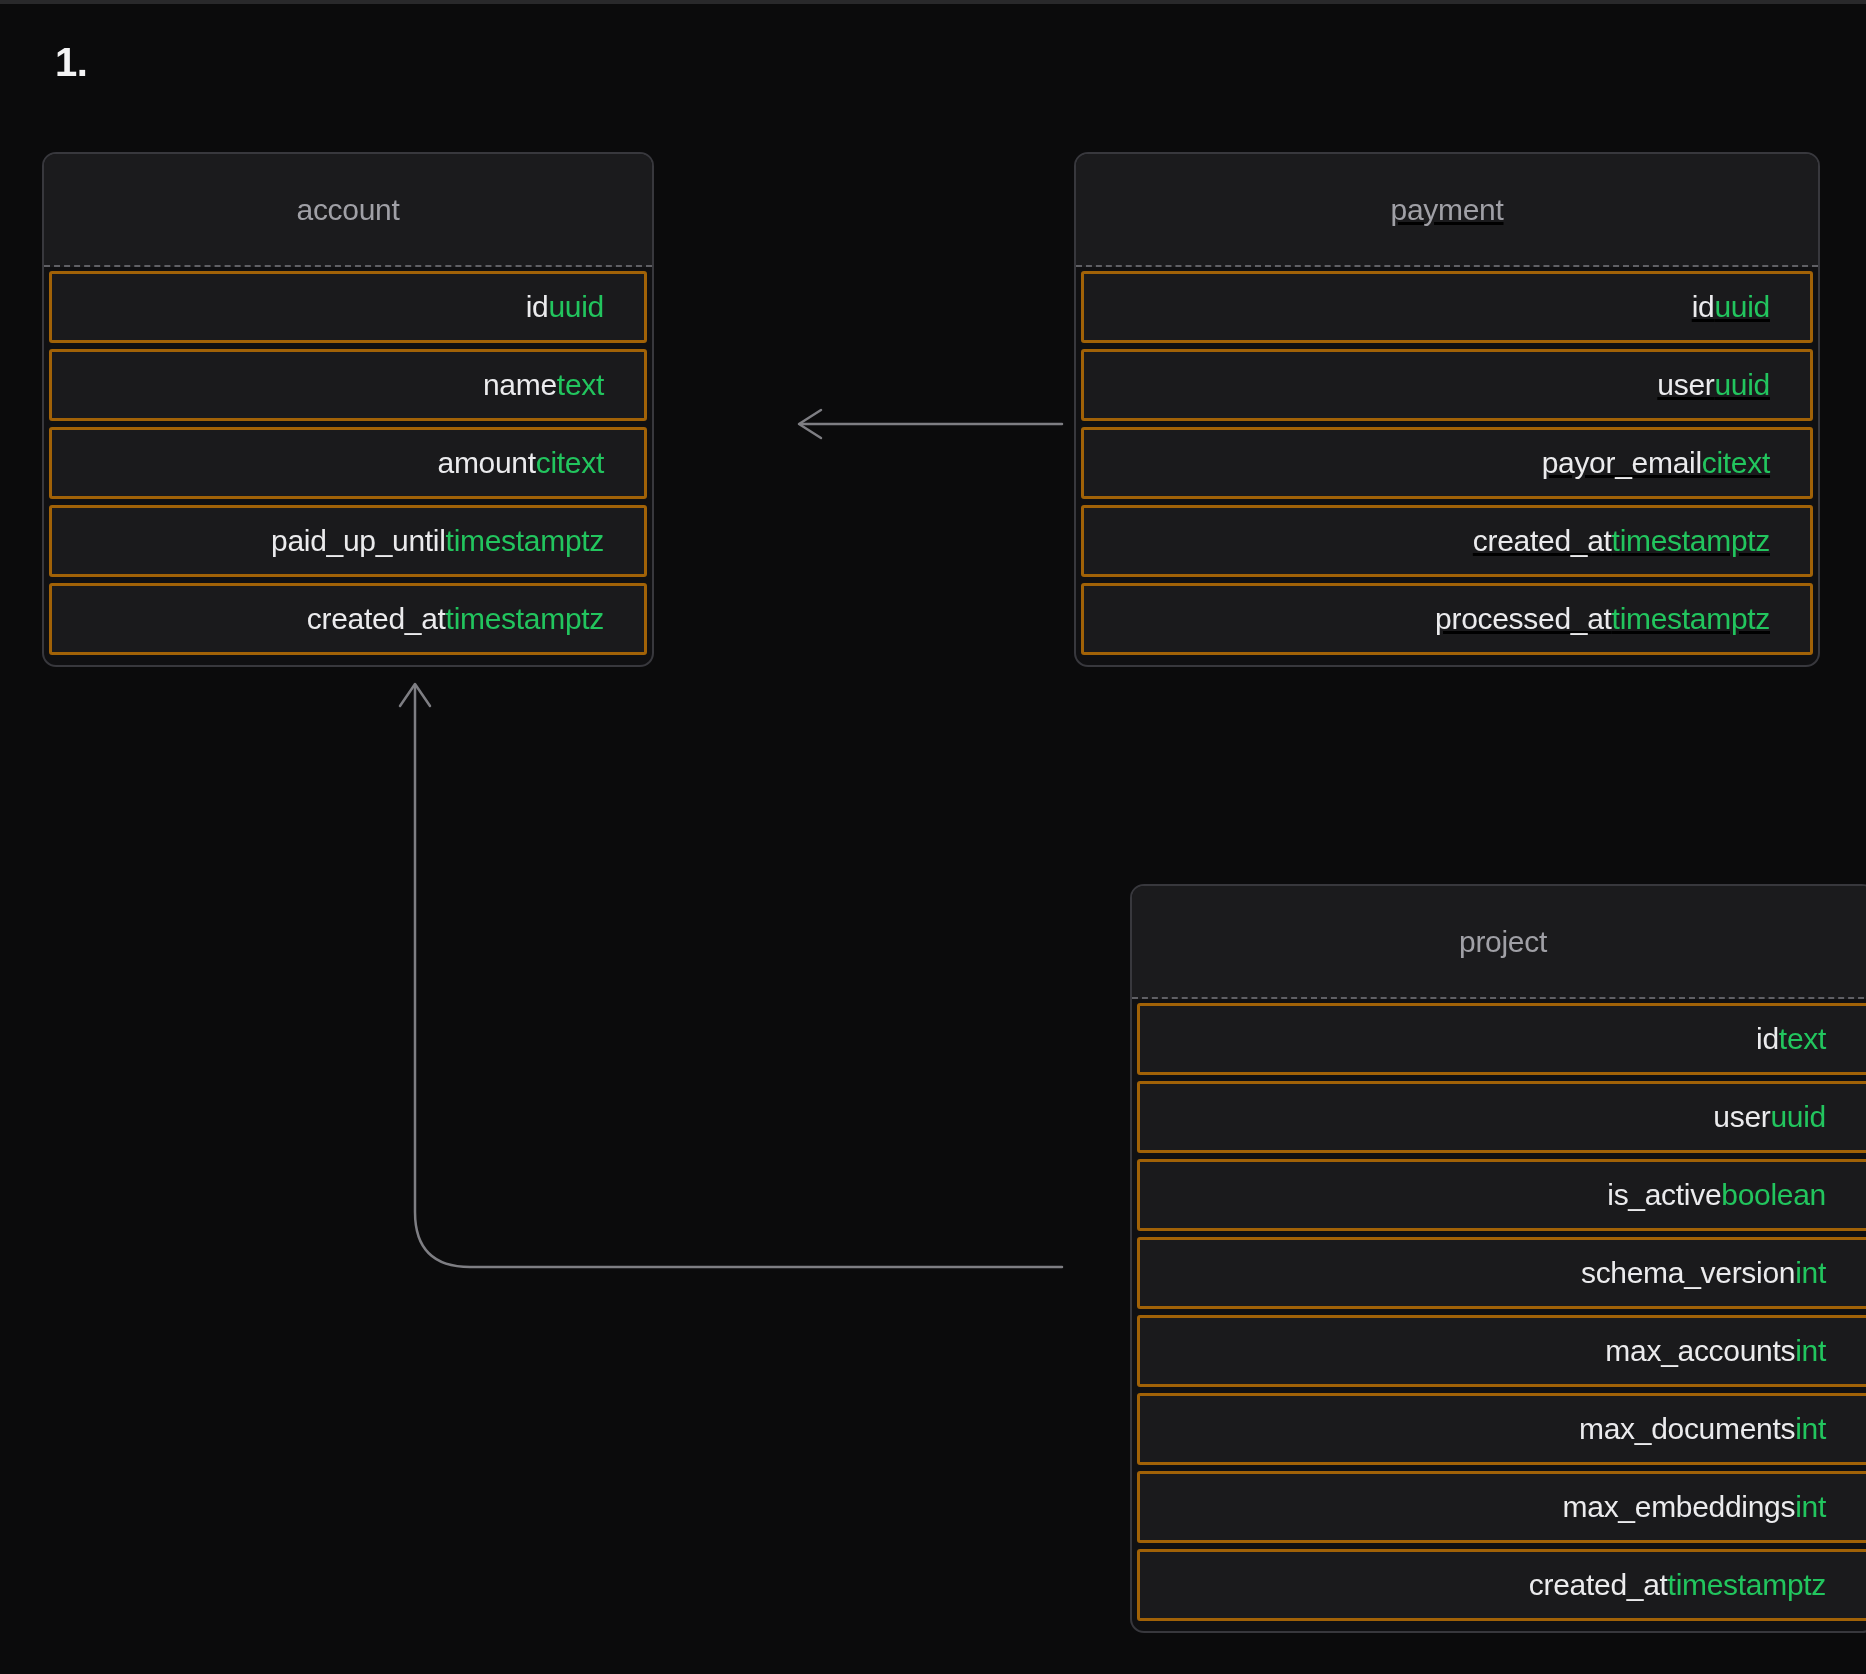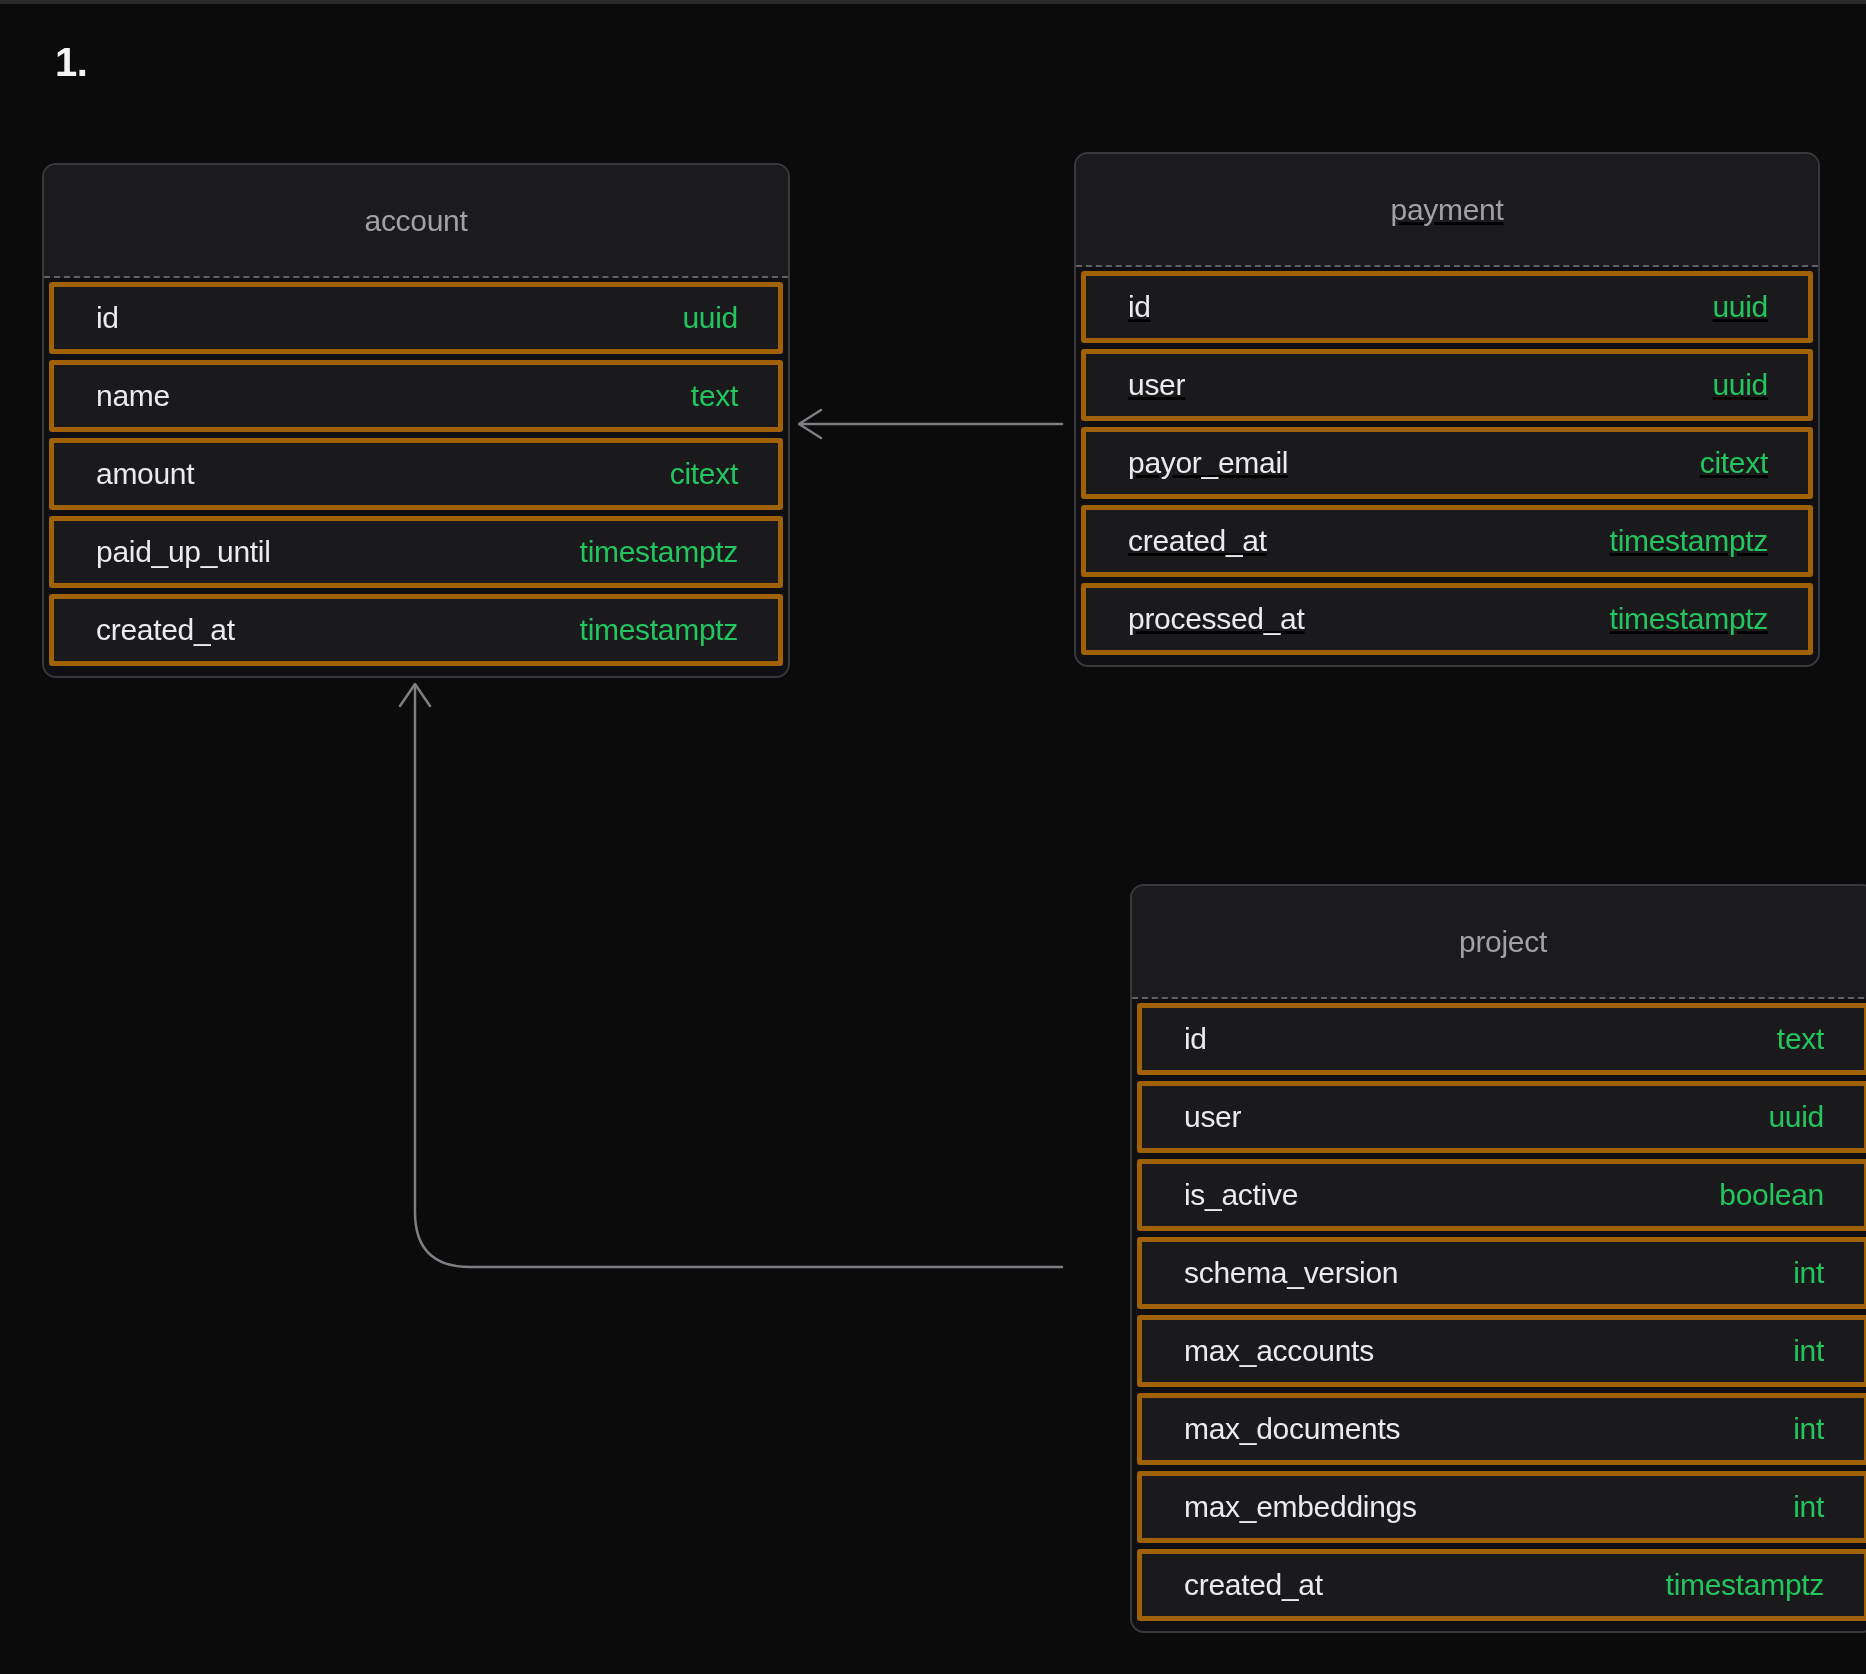--- a/index.html
+++ b/index.html
@@ -34,23 +34,23 @@
     color:#a0a0a6;font-size:30px;letter-spacing:-0.3px;
   }
   .rows{
     display:flex;flex-direction:column;gap:6px;
     padding:4px 5px 10px;
     border-radius:0 0 12px 12px;
   }
   .trow{
     height:72px;flex:0 0 72px;
     background:#1a1a1c;
-    border:5px solid #a16207;
+    border:3px solid #a16207;
     border-radius:3px;
-    display:flex;align-items:center;justify-content:space-between;
+    display:flex;align-items:center;justify-content:flex-end;
     padding:0 40px 0 42px;
     box-sizing:border-box;
     font-size:30px;letter-spacing:-0.3px;
   }
   .fname{color:#ebebed;}
   .ftype{color:#22c55e;}
   svg.links{position:absolute;inset:0;pointer-events:none;}
   svg.links path{fill:none;stroke:#7e7e83;stroke-width:2.5;stroke-linecap:round;stroke-linejoin:round;}
 </style>
 </head>
@@ -68,21 +68,21 @@
     <g>
       <path d="M 1062 424 L 801 424"></path>
       <path d="M 821 410 L 799 424 L 821 438"></path>
     </g>
     <g>
       <path d="M 1062 1267 L 470 1267 Q 415 1267 415 1212 L 415 686"></path>
       <path d="M 400 706 L 415 684 L 430 706"></path>
     </g>
   </svg>
 
-  <div class="table-card" style="left:42px;top:152px;width:748px;margin-top:11px;">
+  <div class="table-card" style="left:42px;top:152px;width:612px;">
     <div class="table-header">
       <span>account</span>
     </div>
     <div class="rows">
       <div class="trow">
         <span class="fname">id</span>
         <span class="ftype">uuid</span>
       </div>
       <div class="trow">
         <span class="fname">name</span>

